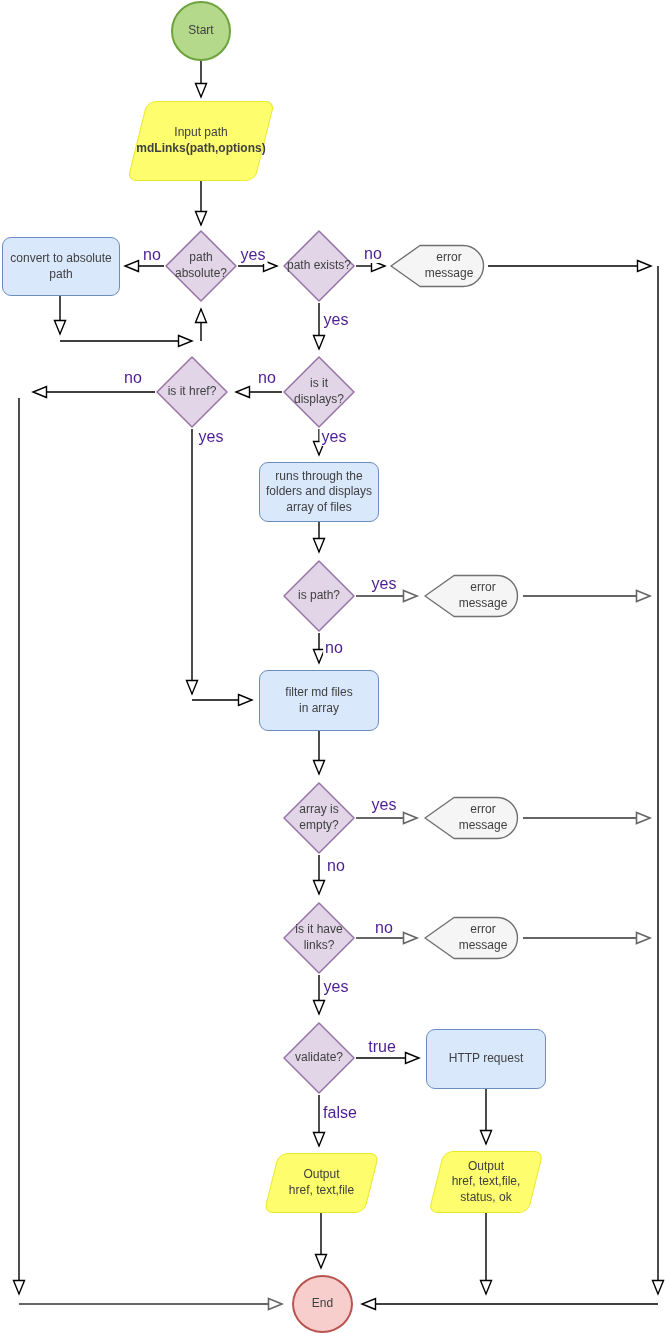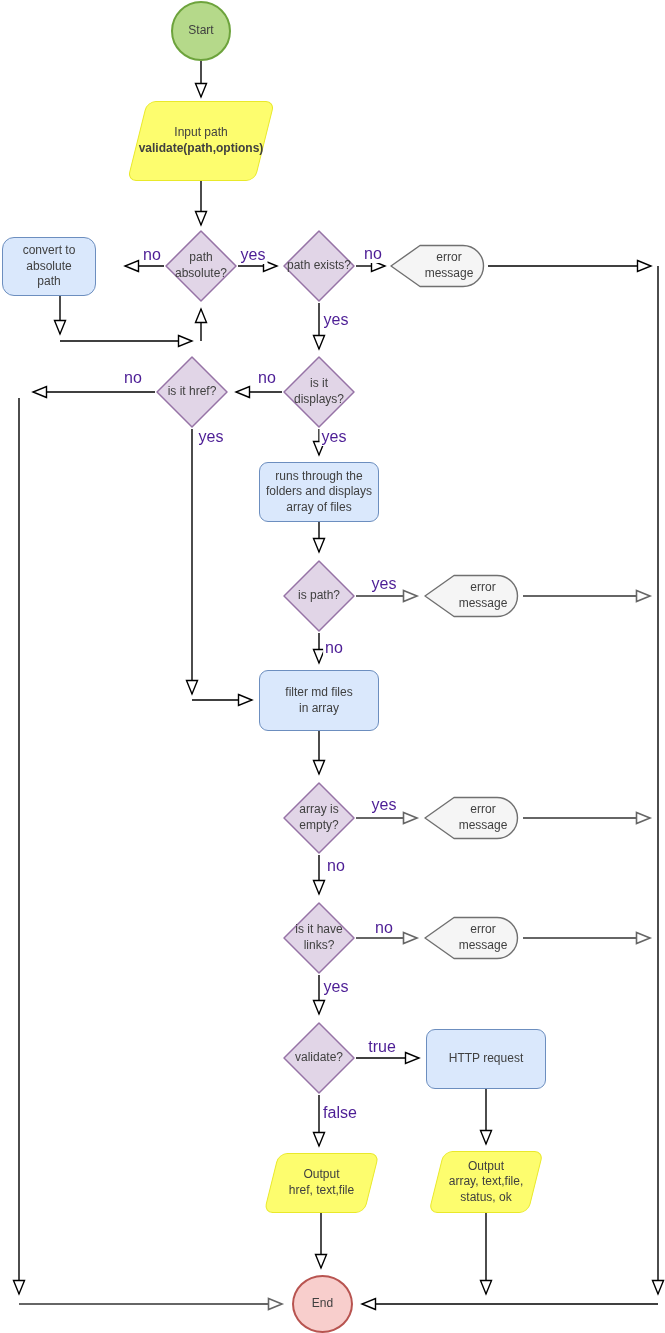--- a/index.html
+++ b/index.html
@@ -88,35 +88,35 @@
   </svg>
 
   <div class="node circle start" style="left:171px;top:1px;width:60px;height:60px;">
     <div class="txt">Start</div>
   </div>
 
   <div class="node" style="left:126px;top:101px;width:150px;height:80px;">
     <div class="para-bg" style="left:11px;right:11px;"></div>
     <div class="txt">
       <div>Input path</div>
-      <div class="bold nowrap">validate(path,options)</div>
+      <div class="bold nowrap">mdLinks(path,options)</div>
     </div>
   </div>
 
   <div class="node" style="left:164px;top:229px;width:74px;height:74px;">
     <svg class="shp" width="74" height="74">
         <polygon class="diamond" points="37,2 72,37 37,72 2,37"></polygon>
       </svg>
     <div class="txt">
       <div>path</div>
       <div>absolute?</div>
     </div>
   </div>
 
-  <div class="node proc" style="left:2px;top:237px;width:94px;height:59px;border-radius:12px;">
+  <div class="node proc" style="left:2px;top:237px;width:118px;height:59px;">
     <div class="txt">
       <div>convert to absolute</div>
       <div>path</div>
     </div>
   </div>
 
   <div class="node" style="left:282px;top:229px;width:74px;height:74px;">
     <svg class="shp" width="74" height="74">
         <polygon class="diamond" points="37,2 72,37 37,72 2,37"></polygon>
       </svg>
@@ -238,21 +238,21 @@
     <div class="txt">
       <div>Output</div>
       <div class="nowrap">href, text,file</div>
     </div>
   </div>
 
   <div class="node" style="left:428px;top:1151px;width:116px;height:62px;">
     <div class="para-bg" style="left:8px;right:8px;"></div>
     <div class="txt">
       <div>Output</div>
-      <div class="nowrap">array, text,file,</div>
+      <div class="nowrap">href, text,file,</div>
       <div class="nowrap">status, ok</div>
     </div>
   </div>
 
   <div class="node circle end" style="left:292px;top:1275px;width:61px;height:58px;">
     <div class="txt">End</div>
   </div>
 
   <div class="elabel" style="left:152px;top:255px;">no</div>
   <div class="elabel" style="left:253px;top:255px;">yes</div>

